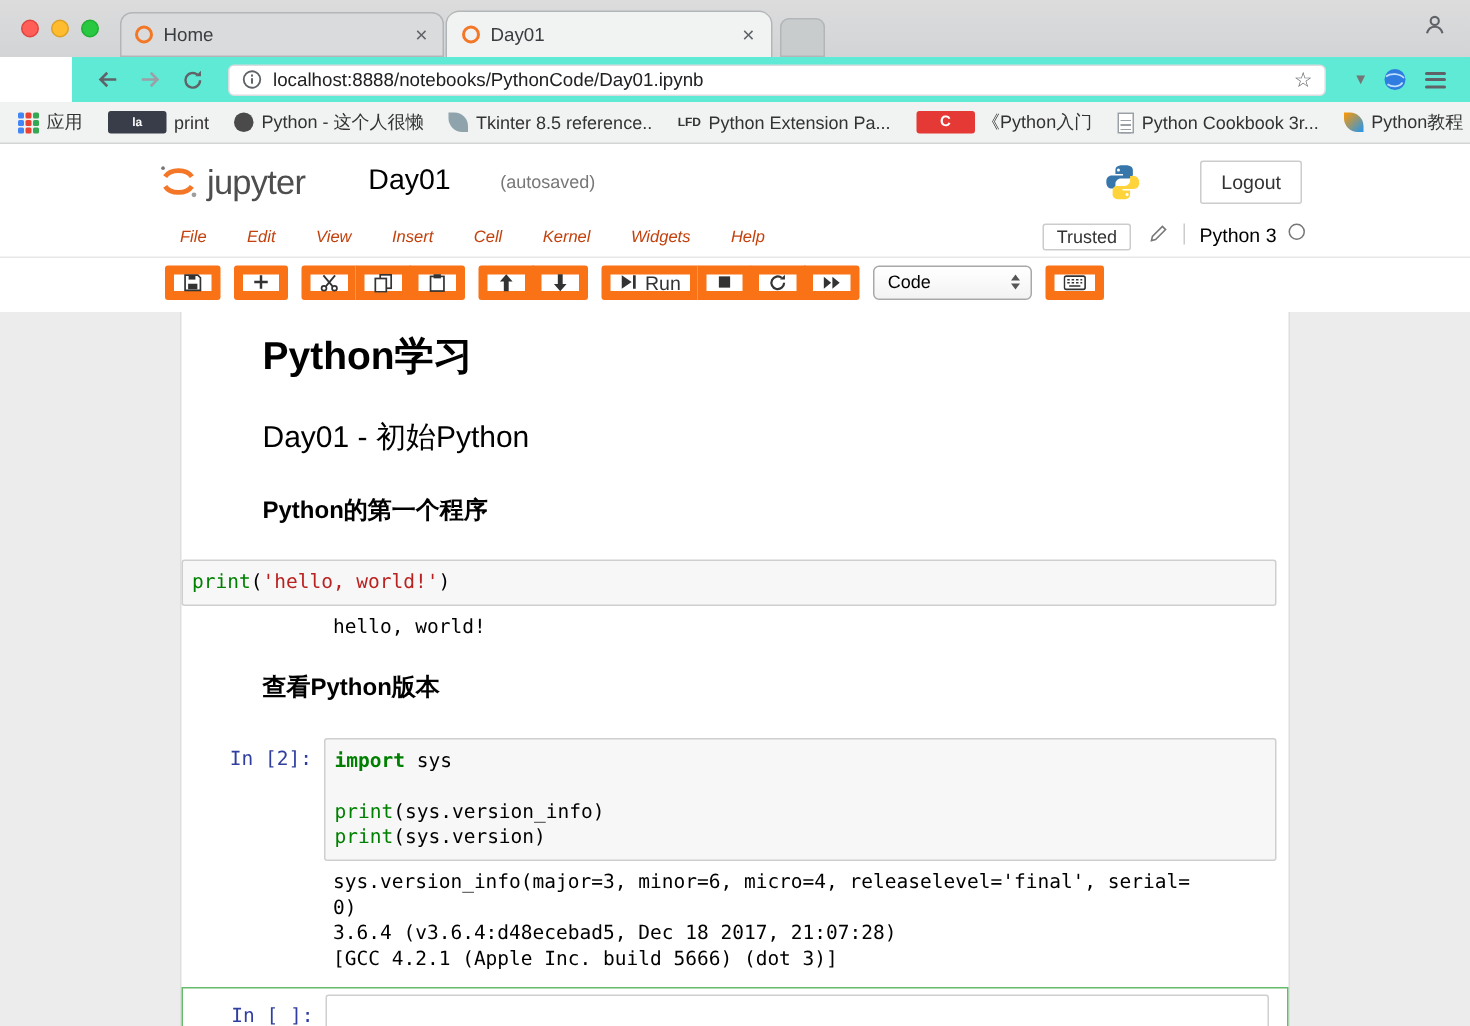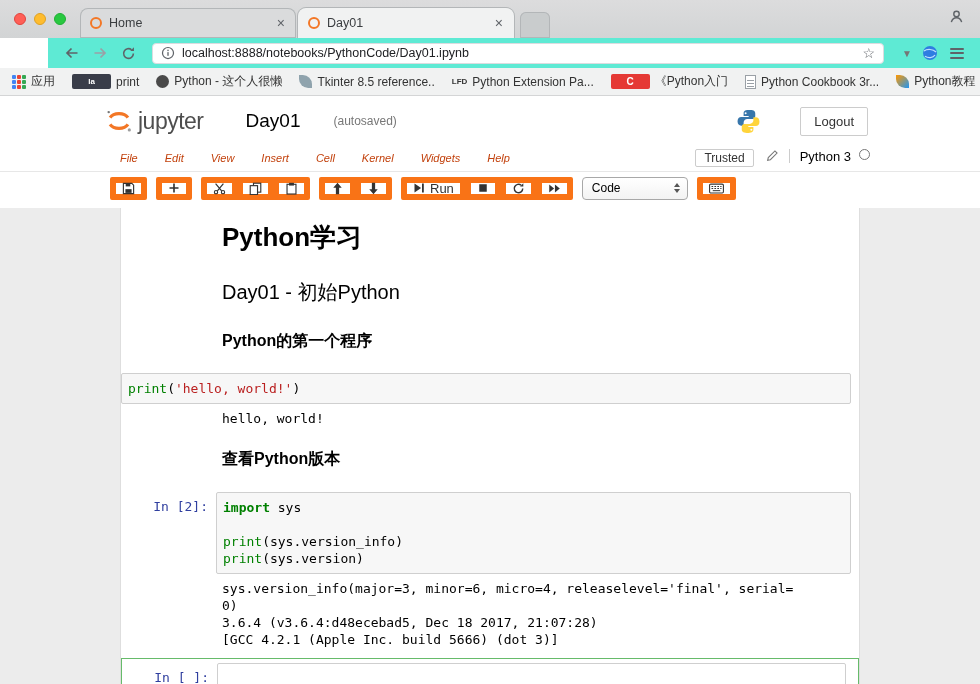--- a/index.html
+++ b/index.html
@@ -82,21 +82,21 @@
   .cellsel { height:23px; border:1px solid #a8a8a8; border-radius:4px; background:linear-gradient(#fff,#f3f3f3); display:flex; align-items:center; padding:0 7px 0 9px; width:106px; }
   .cellsel-label { font-size:12px; color:#000; flex:1; }
   .sel-arrows { display:flex; flex-direction:column; gap:2px; }
   .sel-arrows i { width:0; height:0; border-left:3.5px solid transparent; border-right:3.5px solid transparent; display:block; }
   .sel-arrows .up { border-bottom:4px solid #555; }
   .sel-arrows .dn { border-top:4px solid #555; }
 
   
   .site { height:476px; background:#ececec; overflow:hidden; }
   .page { width:740px; margin:0 auto; background:#fff; min-height:100%; border-left:1px solid #dedede; border-right:1px solid #dedede; padding-top:8px; }
-  .md-cell { padding:7px 8px 7px 101px; }
+  .md-cell { padding:7px 8px 7px 54px; }
   .md-cell + .md-cell { margin-top:14px; }
   .md-cell h1 { font-size:26px; font-weight:bold; color:#000; line-height:1.15; }
   .md-cell h2 { font-size:20px; font-weight:normal; color:#000; line-height:1.15; }
   .md-cell h3 { font-size:16px; font-weight:bold; color:#000; line-height:1.15; }
   .cell { display:flex; margin-top:16px; }
   .prompt { width:95px; flex:none; text-align:right; padding:7px 8px 0 0; font-family:"DejaVu Sans Mono", monospace; font-size:13px; color:#303f9f; white-space:nowrap; }
   .input-box { flex:1; margin-right:8px; border:1px solid #cfcfcf; border-radius:2px; background:#f7f7f7; padding:6px 6px; }
   .cm-line { font-family:"DejaVu Sans Mono", monospace; font-size:13px; line-height:17px; white-space:pre; color:#000; }
   .tk-kw { color:#008000; font-weight:bold; }
   .tk-bi { color:#008000; }

